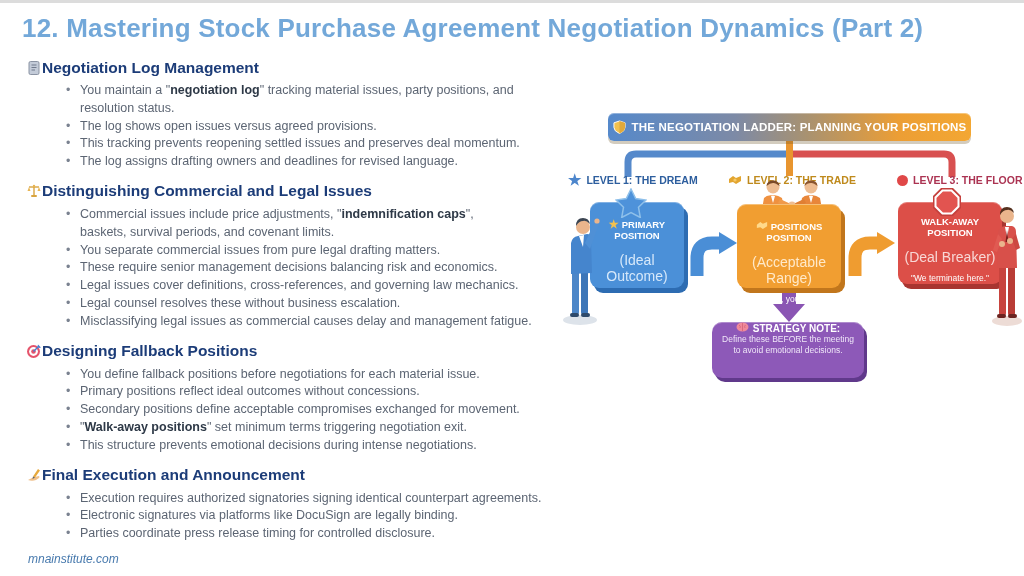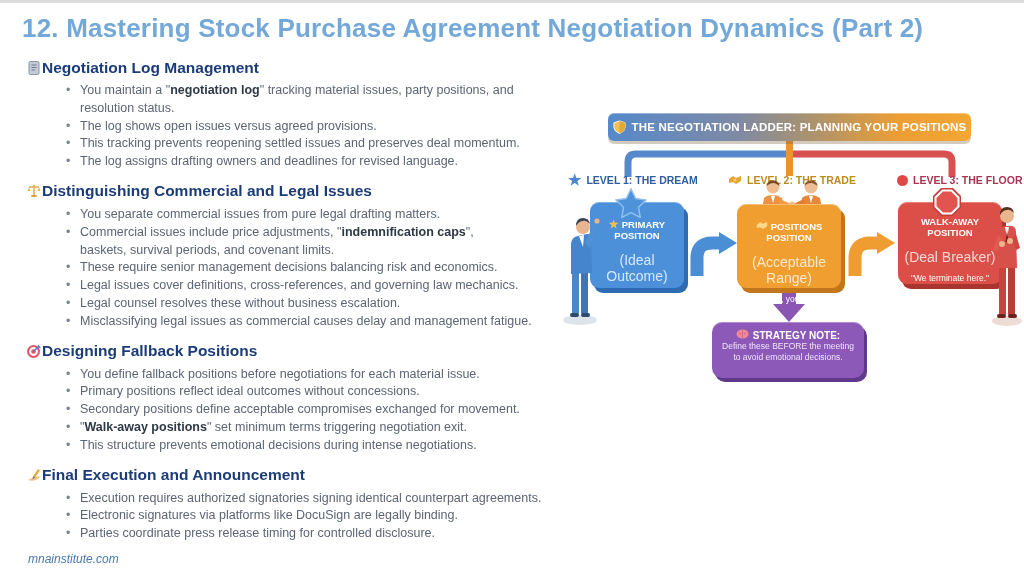--- a/index.html
+++ b/index.html
@@ -45,21 +45,21 @@
   .pbox .quote{font-size:8.5px;margin-top:8px}
   .box-blue{left:30px;top:94px;width:94px;height:86px;background:var(--box-blue);box-shadow:4px 5px 0 #2d6cb2, inset 0 1px 0 rgba(255,255,255,.3)}
   .box-blue .sub{color:#d6e8fa}
   .box-orange{left:177px;top:96px;width:104px;height:84px;background:var(--box-orange);box-shadow:4px 5px 0 #c1761c, inset 0 1px 0 rgba(255,255,255,.35)}
   .box-orange .sub{color:#ffe9c9}
   .box-red{left:338px;top:94px;width:104px;height:82px;background:var(--box-red);box-shadow:4px 5px 0 #a83530, inset 0 1px 0 rgba(255,255,255,.28);padding-top:14px}
   .box-red .sub{color:#f8d7d5}
   .gold-star{color:#f2c14e;font-size:11px;line-height:9px}
   .abs{position:absolute}
   .note{position:absolute;left:152px;top:214px;width:152px;height:56px;background:var(--note-purple);border-radius:10px;
-    box-shadow:3px 4px 0 #60398b, inset 0 1px 0 rgba(255,255,255,.3);color:#fff;text-align:center;padding-top:7px;z-index:4}
+    box-shadow:3px 4px 0 #60398b, inset 0 1px 0 rgba(255,255,255,.3);color:#fff;text-align:center;z-index:4}
   .note .n-title{font-size:10px;font-weight:700;display:flex;align-items:center;justify-content:center;gap:4px}
   .note .n-line{font-size:8.5px;line-height:11px;color:#efe6f8}
   .note .n-line:first-of-type{margin-top:3px}
   .footer{position:absolute;left:28px;top:552px;font-size:12px;font-style:italic;color:#4779ad;text-decoration:none}
 </style>
 </head>
 <body>
 
 <div class="slide">
   <div class="top-strip"></div>
@@ -91,22 +91,22 @@
               <path d="M8,2 V12" stroke="#d9a43f" stroke-width="1.4"></path>
               <path d="M3,4 H13" stroke="#d9a43f" stroke-width="1.4"></path>
               <path d="M3,4 L1.5,8 H4.5 Z M13,4 L11.5,8 H14.5 Z" fill="#e7b554"></path>
               <rect x="5" y="12" width="6" height="2" rx="1" fill="#d9a43f"></rect>
               <circle cx="8" cy="3" r="1.2" fill="#e7b554"></circle>
             </svg>
           </span>
         <h2 class="sec-title">Distinguishing Commercial and Legal Issues</h2>
       </div>
       <ul class="bullets">
+          <li><span>Commercial issues include price adjustments, "</span><b>indemnification caps</b><span>",</span><br><span>baskets, survival periods, and covenant limits.</span></li>
           <li><span>You separate commercial issues from pure legal drafting matters.</span></li>
-          <li><span>Commercial issues include price adjustments, "</span><b>indemnification caps</b><span>",</span><br><span>baskets, survival periods, and covenant limits.</span></li>
           <li><span>These require senior management decisions balancing risk and economics.</span></li>
           <li><span>Legal issues cover definitions, cross-references, and governing law mechanics.</span></li>
           <li><span>Legal counsel resolves these without business escalation.</span></li>
           <li><span>Misclassifying legal issues as commercial causes delay and management fatigue.</span></li>
         </ul>
     </section>
 
     <section class="sec">
       <div class="sec-head">
         <span class="sec-icon">

